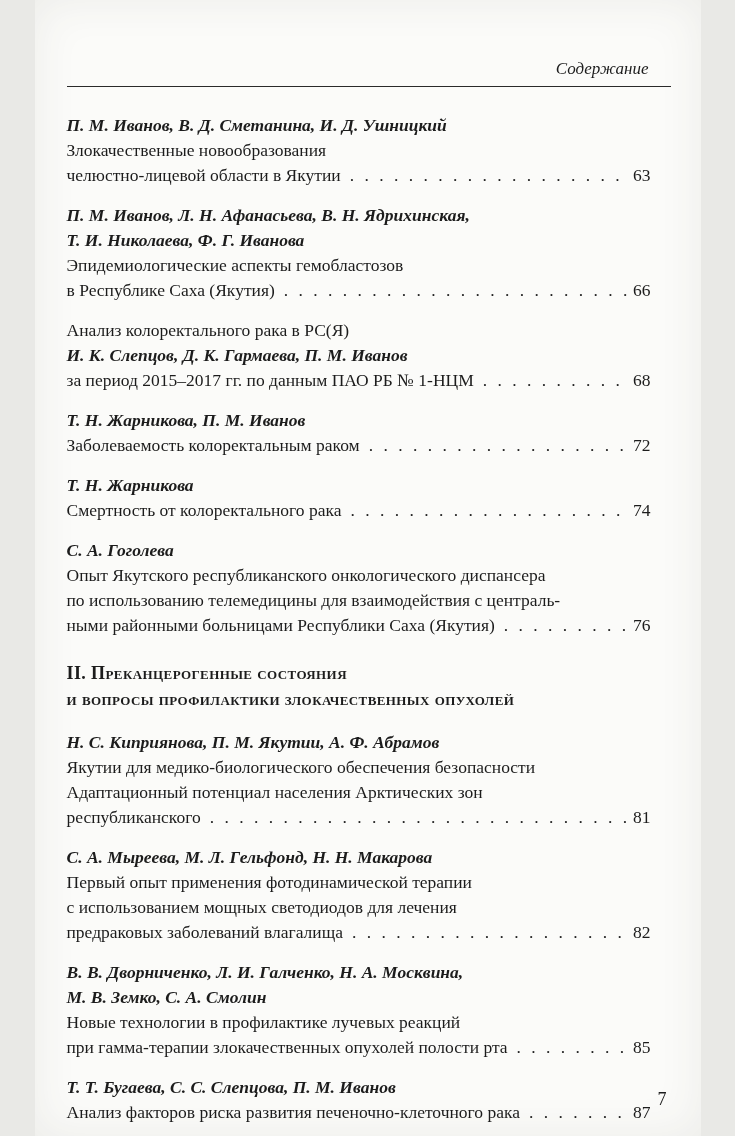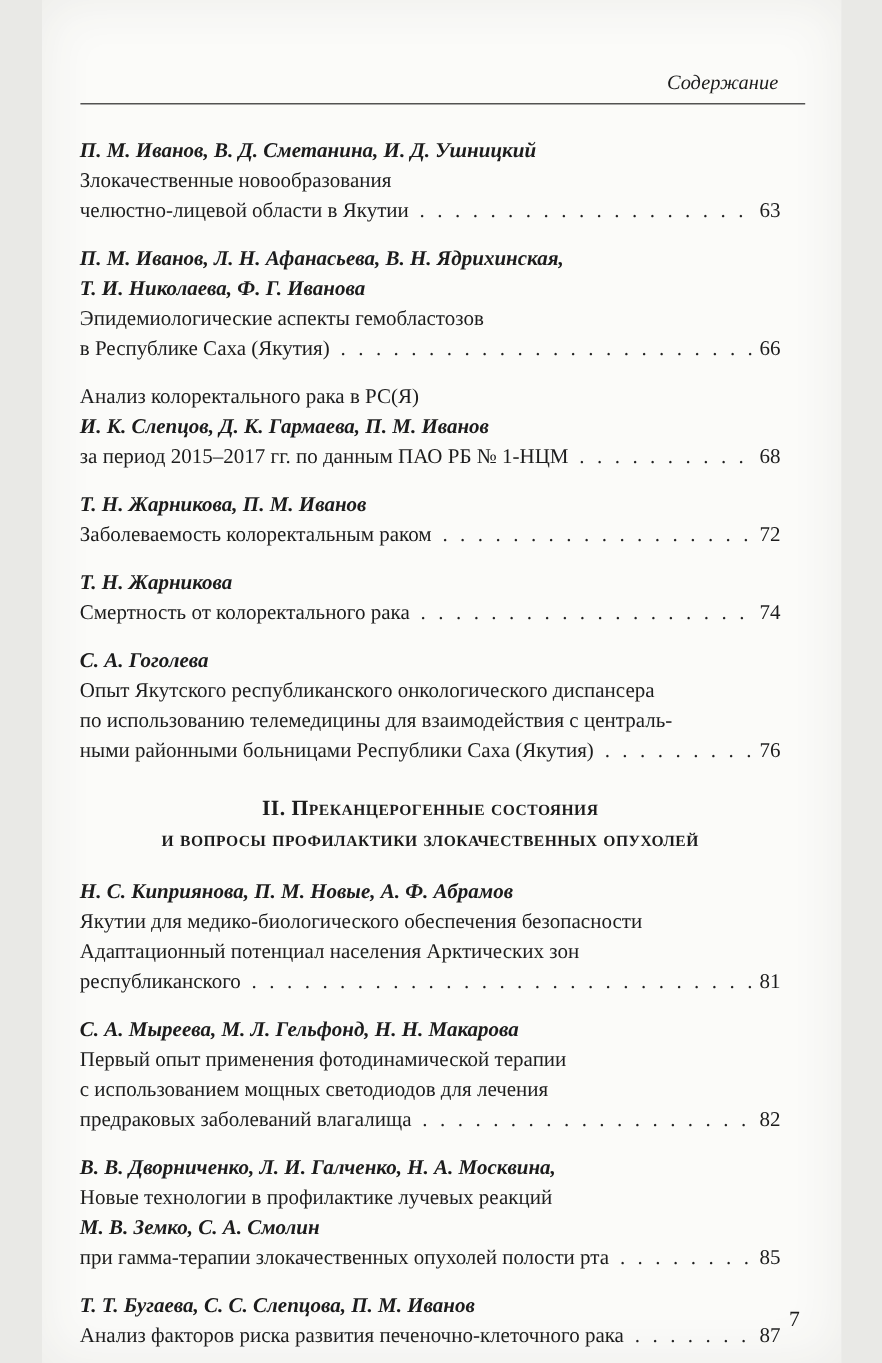--- a/index.html
+++ b/index.html
@@ -53,21 +53,21 @@
   }
   .dots::before {
     content: ". . . . . . . . . . . . . . . . . . . . . . . . . . . . . . . . . . . . . . . . . . . . . . . . . . . . . . . . . . . . . . . . . . . . . . . .";
     letter-spacing: 3px;
   }
   .pg {
     flex: 0 0 auto;
     text-align: right;
   }
   .section-heading {
-    text-align: center;
+    text-align: left;
     font-weight: bold;
     font-variant: small-caps;
     font-size: 18px;
     line-height: 26px;
     letter-spacing: 0.4px;
     margin: 22px 0 18px 0;
   }
   .folio {
     position: absolute;
     right: 34px;
@@ -144,21 +144,21 @@
         <span class="pg">76</span>
       </div>
     </section>
 
     <h2 class="section-heading">
       <div>II. Преканцерогенные состояния</div>
       <div>и вопросы профилактики злокачественных опухолей</div>
     </h2>
 
     <section class="entry">
-      <div class="line authors">Н. С. Киприянова, П. М. Новые, А. Ф. Абрамов</div>
+      <div class="line authors">Н. С. Киприянова, П. М. Якутии, А. Ф. Абрамов</div>
       <div class="line">Якутии для медико-биологического обеспечения безопасности</div>
       <div class="line">Адаптационный потенциал населения Арктических зон</div>
       <div class="line last">
         <span class="t">республиканского</span>
         <span class="dots"></span>
         <span class="pg">81</span>
       </div>
     </section>
 
     <section class="entry">
@@ -167,22 +167,22 @@
       <div class="line">с использованием мощных светодиодов для лечения</div>
       <div class="line last">
         <span class="t">предраковых заболеваний влагалища</span>
         <span class="dots"></span>
         <span class="pg">82</span>
       </div>
     </section>
 
     <section class="entry">
       <div class="line authors">В. В. Дворниченко, Л. И. Галченко, Н. А. Москвина,</div>
+      <div class="line authors">М. В. Земко, С. А. Смолин</div>
       <div class="line">Новые технологии в профилактике лучевых реакций</div>
-      <div class="line authors">М. В. Земко, С. А. Смолин</div>
       <div class="line last">
         <span class="t">при гамма-терапии злокачественных опухолей полости рта</span>
         <span class="dots"></span>
         <span class="pg">85</span>
       </div>
     </section>
 
     <section class="entry">
       <div class="line authors">Т. Т. Бугаева, С. С. Слепцова, П. М. Иванов</div>
       <div class="line last">

